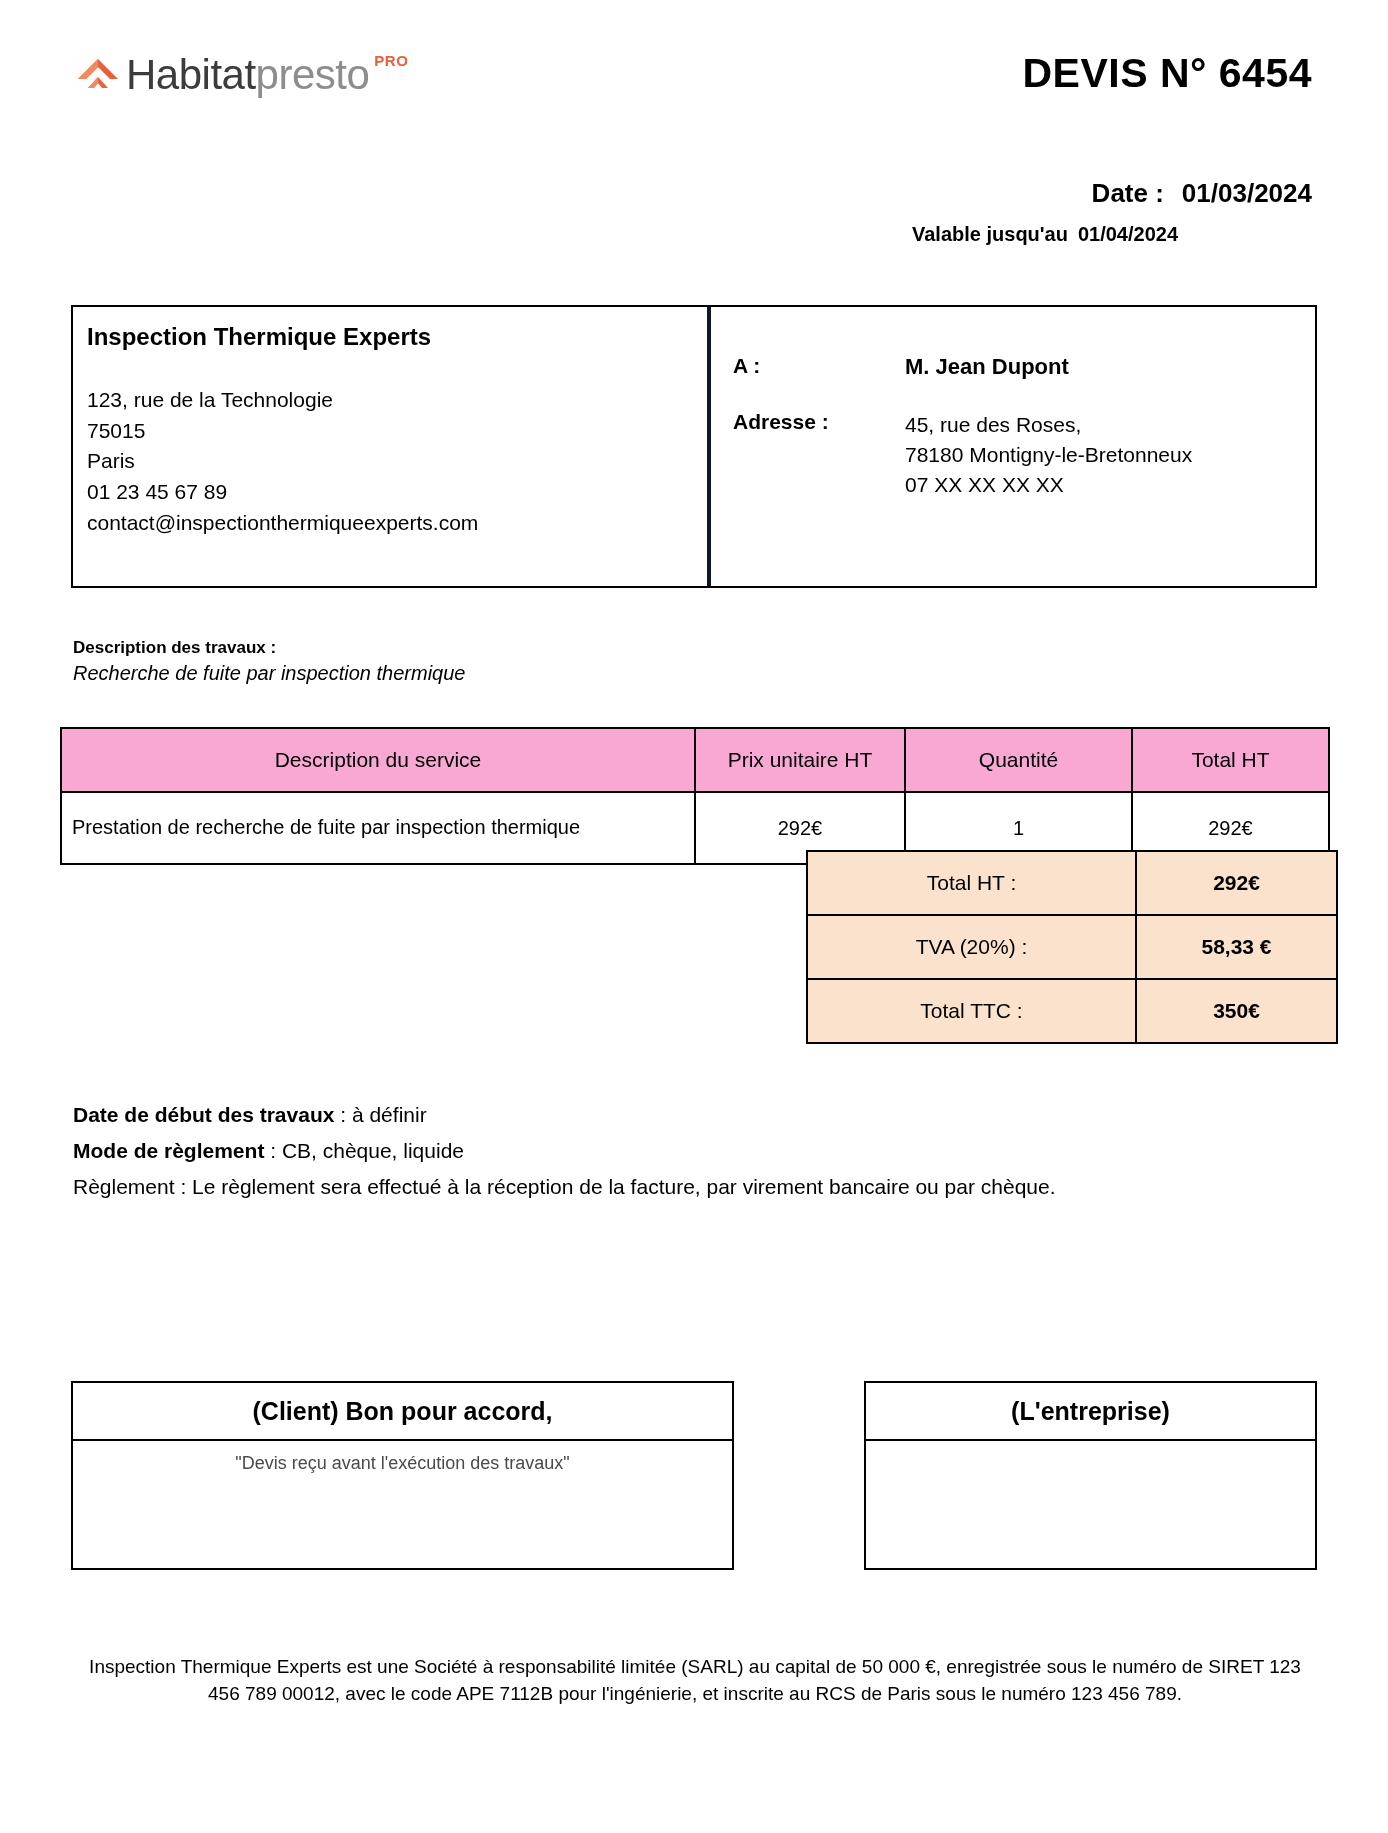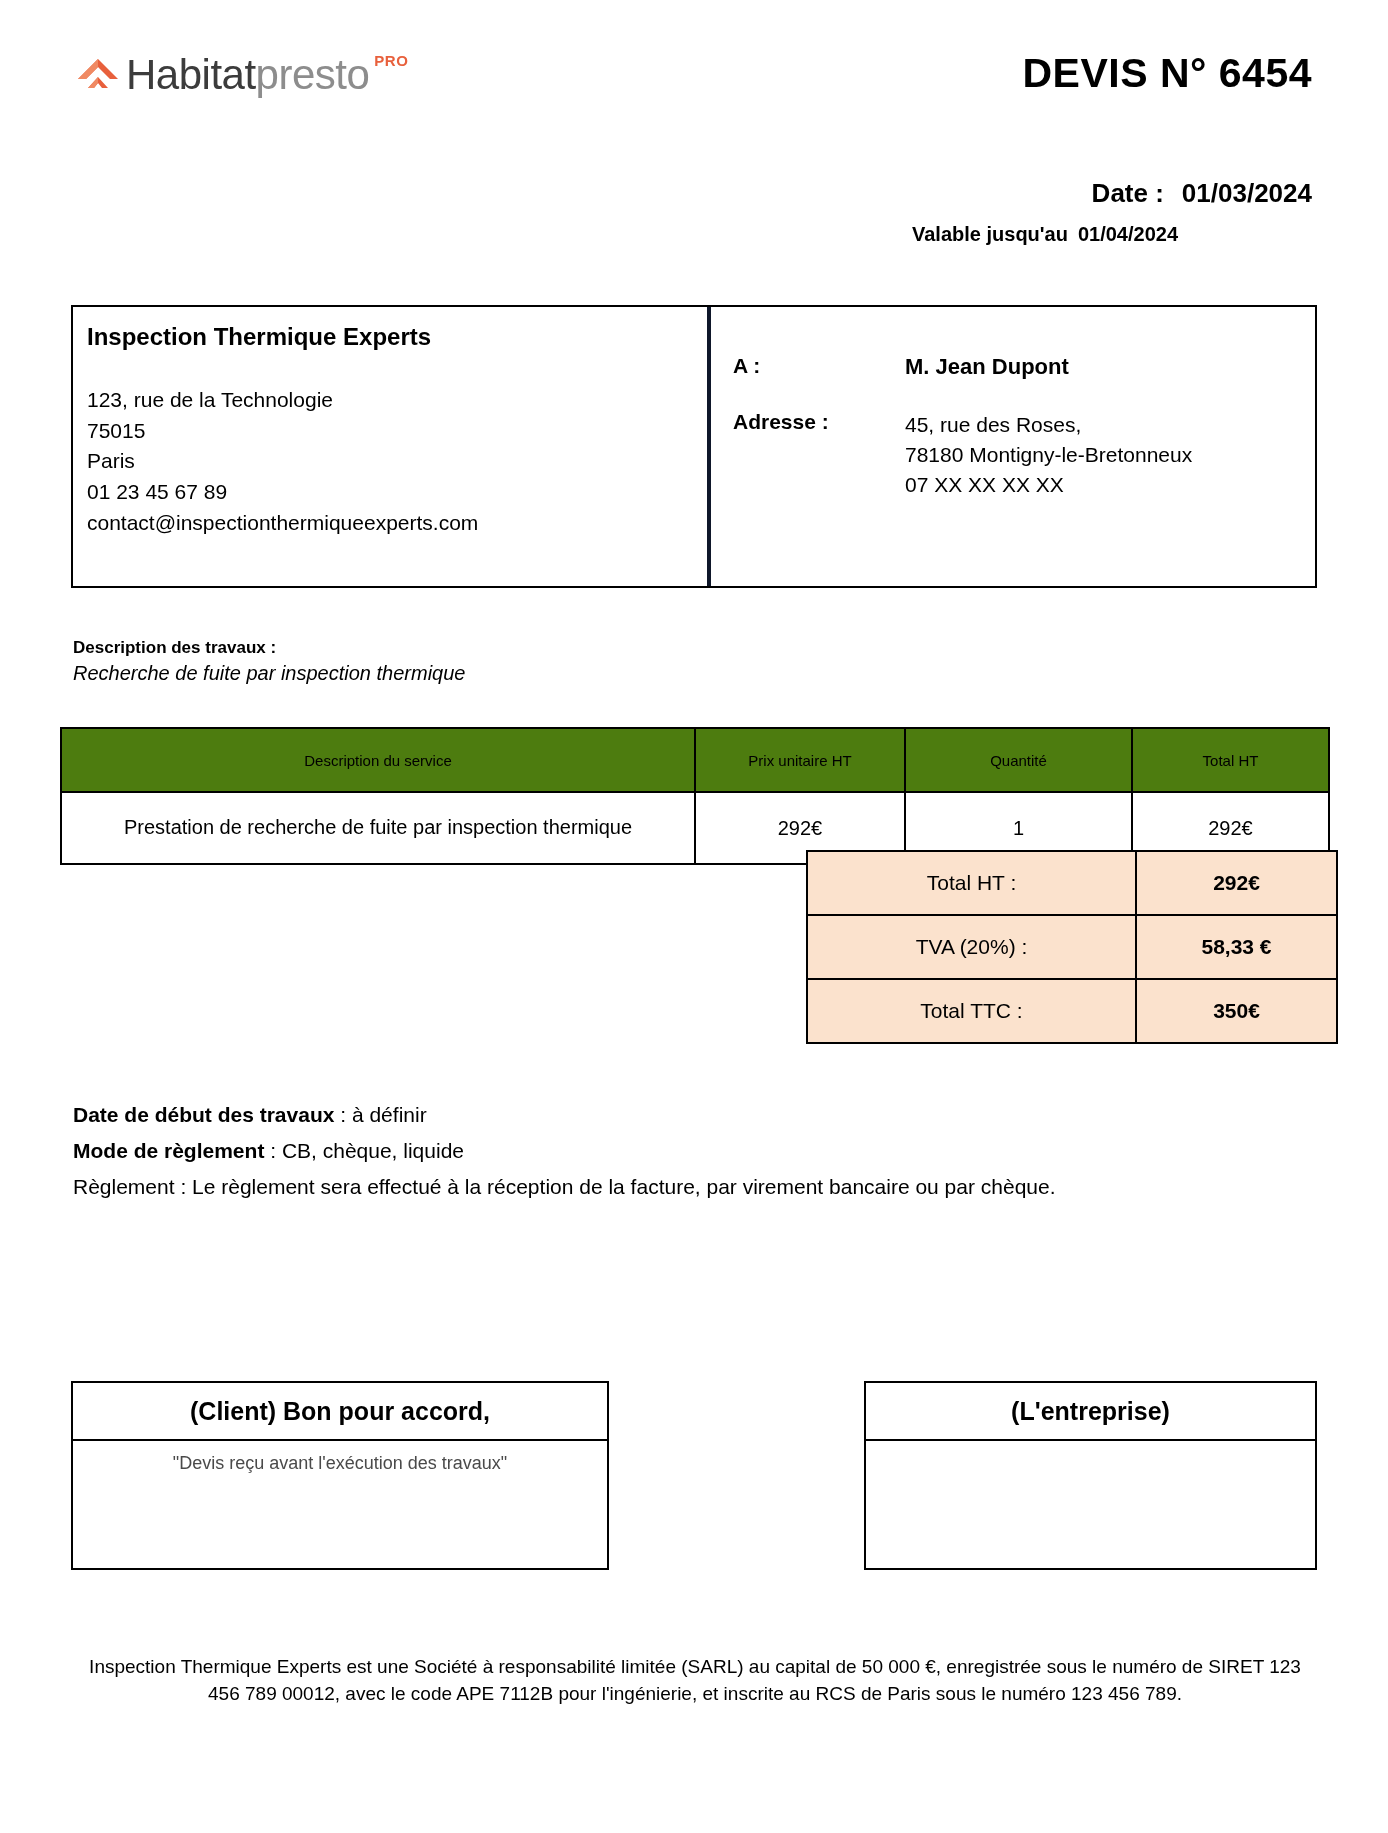--- a/index.html
+++ b/index.html
@@ -170,25 +170,24 @@
     position: absolute;
     left: 60px;
     top: 727px;
     width: 1268px;
     border-collapse: collapse;
     table-layout: fixed;
   }
   .svc-table th, .svc-table td {
     border: 2px solid #000;
     font-weight: normal;
-    text-align: center;
   }
   .svc-table thead th {
-    background: #4d7c0f;
-    font-size: 15px;
+    background: #f9a8d4;
+    font-size: 21px;
     text-align: center;
     height: 60px;
     vertical-align: middle;
   }
   .svc-table tbody td {
     font-size: 20px;
     vertical-align: middle;
     height: 62px;
   }
   .cell-desc {
@@ -243,21 +242,21 @@
     font-size: 21px;
     line-height: 1.34;
   }
   .terms b { font-weight: bold; }
 
   
   .sign-left {
     position: absolute;
     left: 71px;
     top: 1381px;
-    width: 538px;
+    width: 663px;
     height: 189px;
     border: 2px solid #000;
     box-sizing: border-box;
   }
   .sign-right {
     position: absolute;
     left: 864px;
     top: 1381px;
     width: 453px;
     height: 189px;

